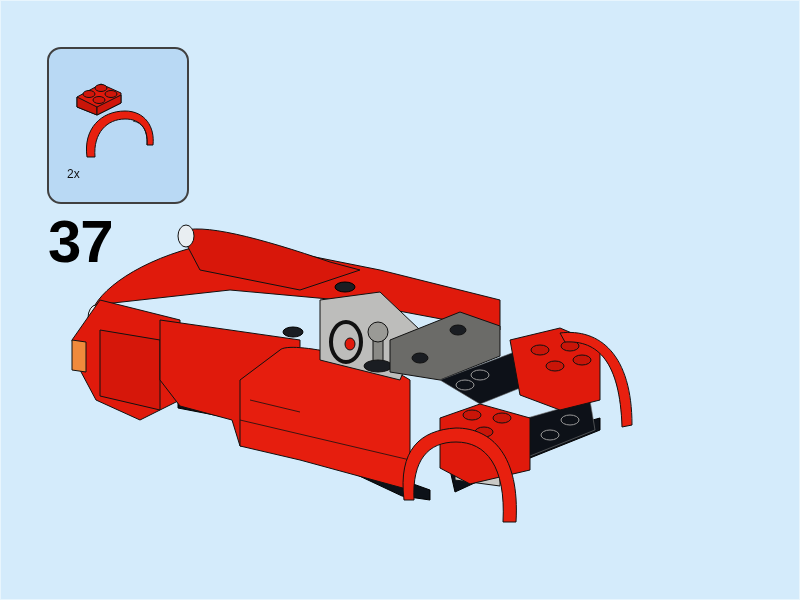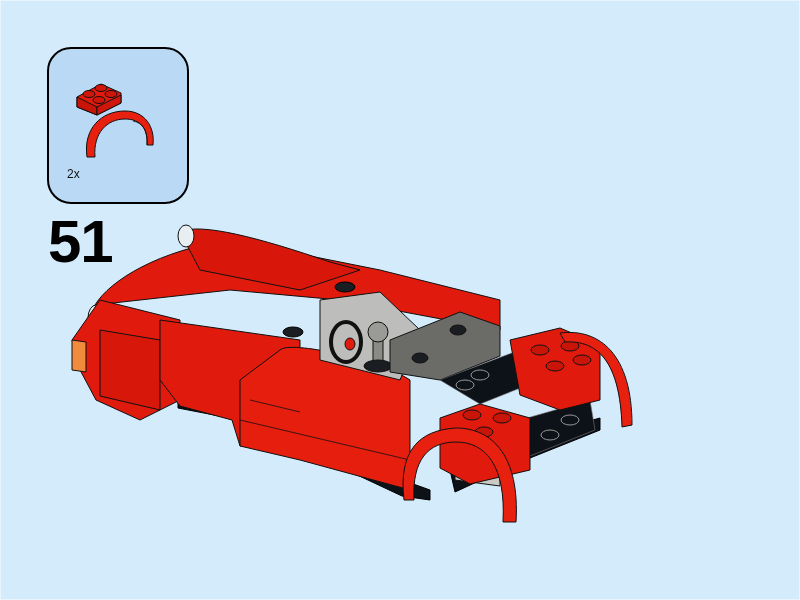--- a/index.html
+++ b/index.html
@@ -11,22 +11,22 @@
   }
   .page-frame {
     position: absolute; left: 0; top: 0; width: 798px; height: 598px;
     border: 1px solid #e8f5fd;
     background: #d4ebfb;
   }
   .callout {
     position: absolute; left: 47px; top: 47px;
     width: 138px; height: 153px;
     background: #b9d9f4;
-    border: 2px solid #000000;
-    border-radius: 24px;
+    border: 2px solid #404040;
+    border-radius: 14px;
   }
   .callout svg { position: absolute; left: 0; top: 0; }
   .qty {
     position: absolute; left: 18px; top: 118px;
     font-size: 12px; color: #111;
   }
   .step-number {
     position: absolute; left: 48px; top: 212px;
     font-size: 60px; font-weight: bold; color: #000;
     letter-spacing: -1px; line-height: 60px;
@@ -49,21 +49,21 @@
     <ellipse cx="52" cy="39" rx="6" ry="3.5" fill="#d0160a" stroke="#111"></ellipse>
     <ellipse cx="50" cy="51" rx="6" ry="3.5" fill="#d0160a" stroke="#111"></ellipse>
     <ellipse cx="62" cy="45" rx="6" ry="3.5" fill="#d0160a" stroke="#111"></ellipse>
 
     <path d="M38,108 C34,80 52,62 76,62 C96,62 106,78 104,96 L98,96 C99,80 92,70 76,70 C58,70 44,84 46,108 Z" fill="#e8200f" stroke="#111" stroke-width="1"></path>
     <path d="M98,96 C99,82 94,74 84,72" fill="none" stroke="#111" stroke-width="0.8"></path>
   </svg>
   <div class="qty">2x</div>
 </div>
 
-<div class="step-number">51</div>
+<div class="step-number">37</div>
 
 <svg class="model" width="800" height="600" viewBox="0 0 800 600">
 
   <polygon points="178,390 240,405 402,480 430,490 430,500 402,496 240,420 178,408" fill="#0d1118" stroke="#000"></polygon>
   <polygon points="450,470 520,440 600,418 600,430 520,462 455,492" fill="#0d1118" stroke="#000"></polygon>
 
   <polygon points="178,376 236,392 236,410 178,396" fill="#c9c9c6" stroke="#111"></polygon>
   <polygon points="455,452 500,460 500,486 455,480" fill="#c9c9c6" stroke="#111"></polygon>
 
   <path d="M95,305 C110,280 160,250 230,240 L380,270 L500,300 L500,330 L340,300 L230,290 Z" fill="#e01a0c" stroke="#111" stroke-width="1"></path>

